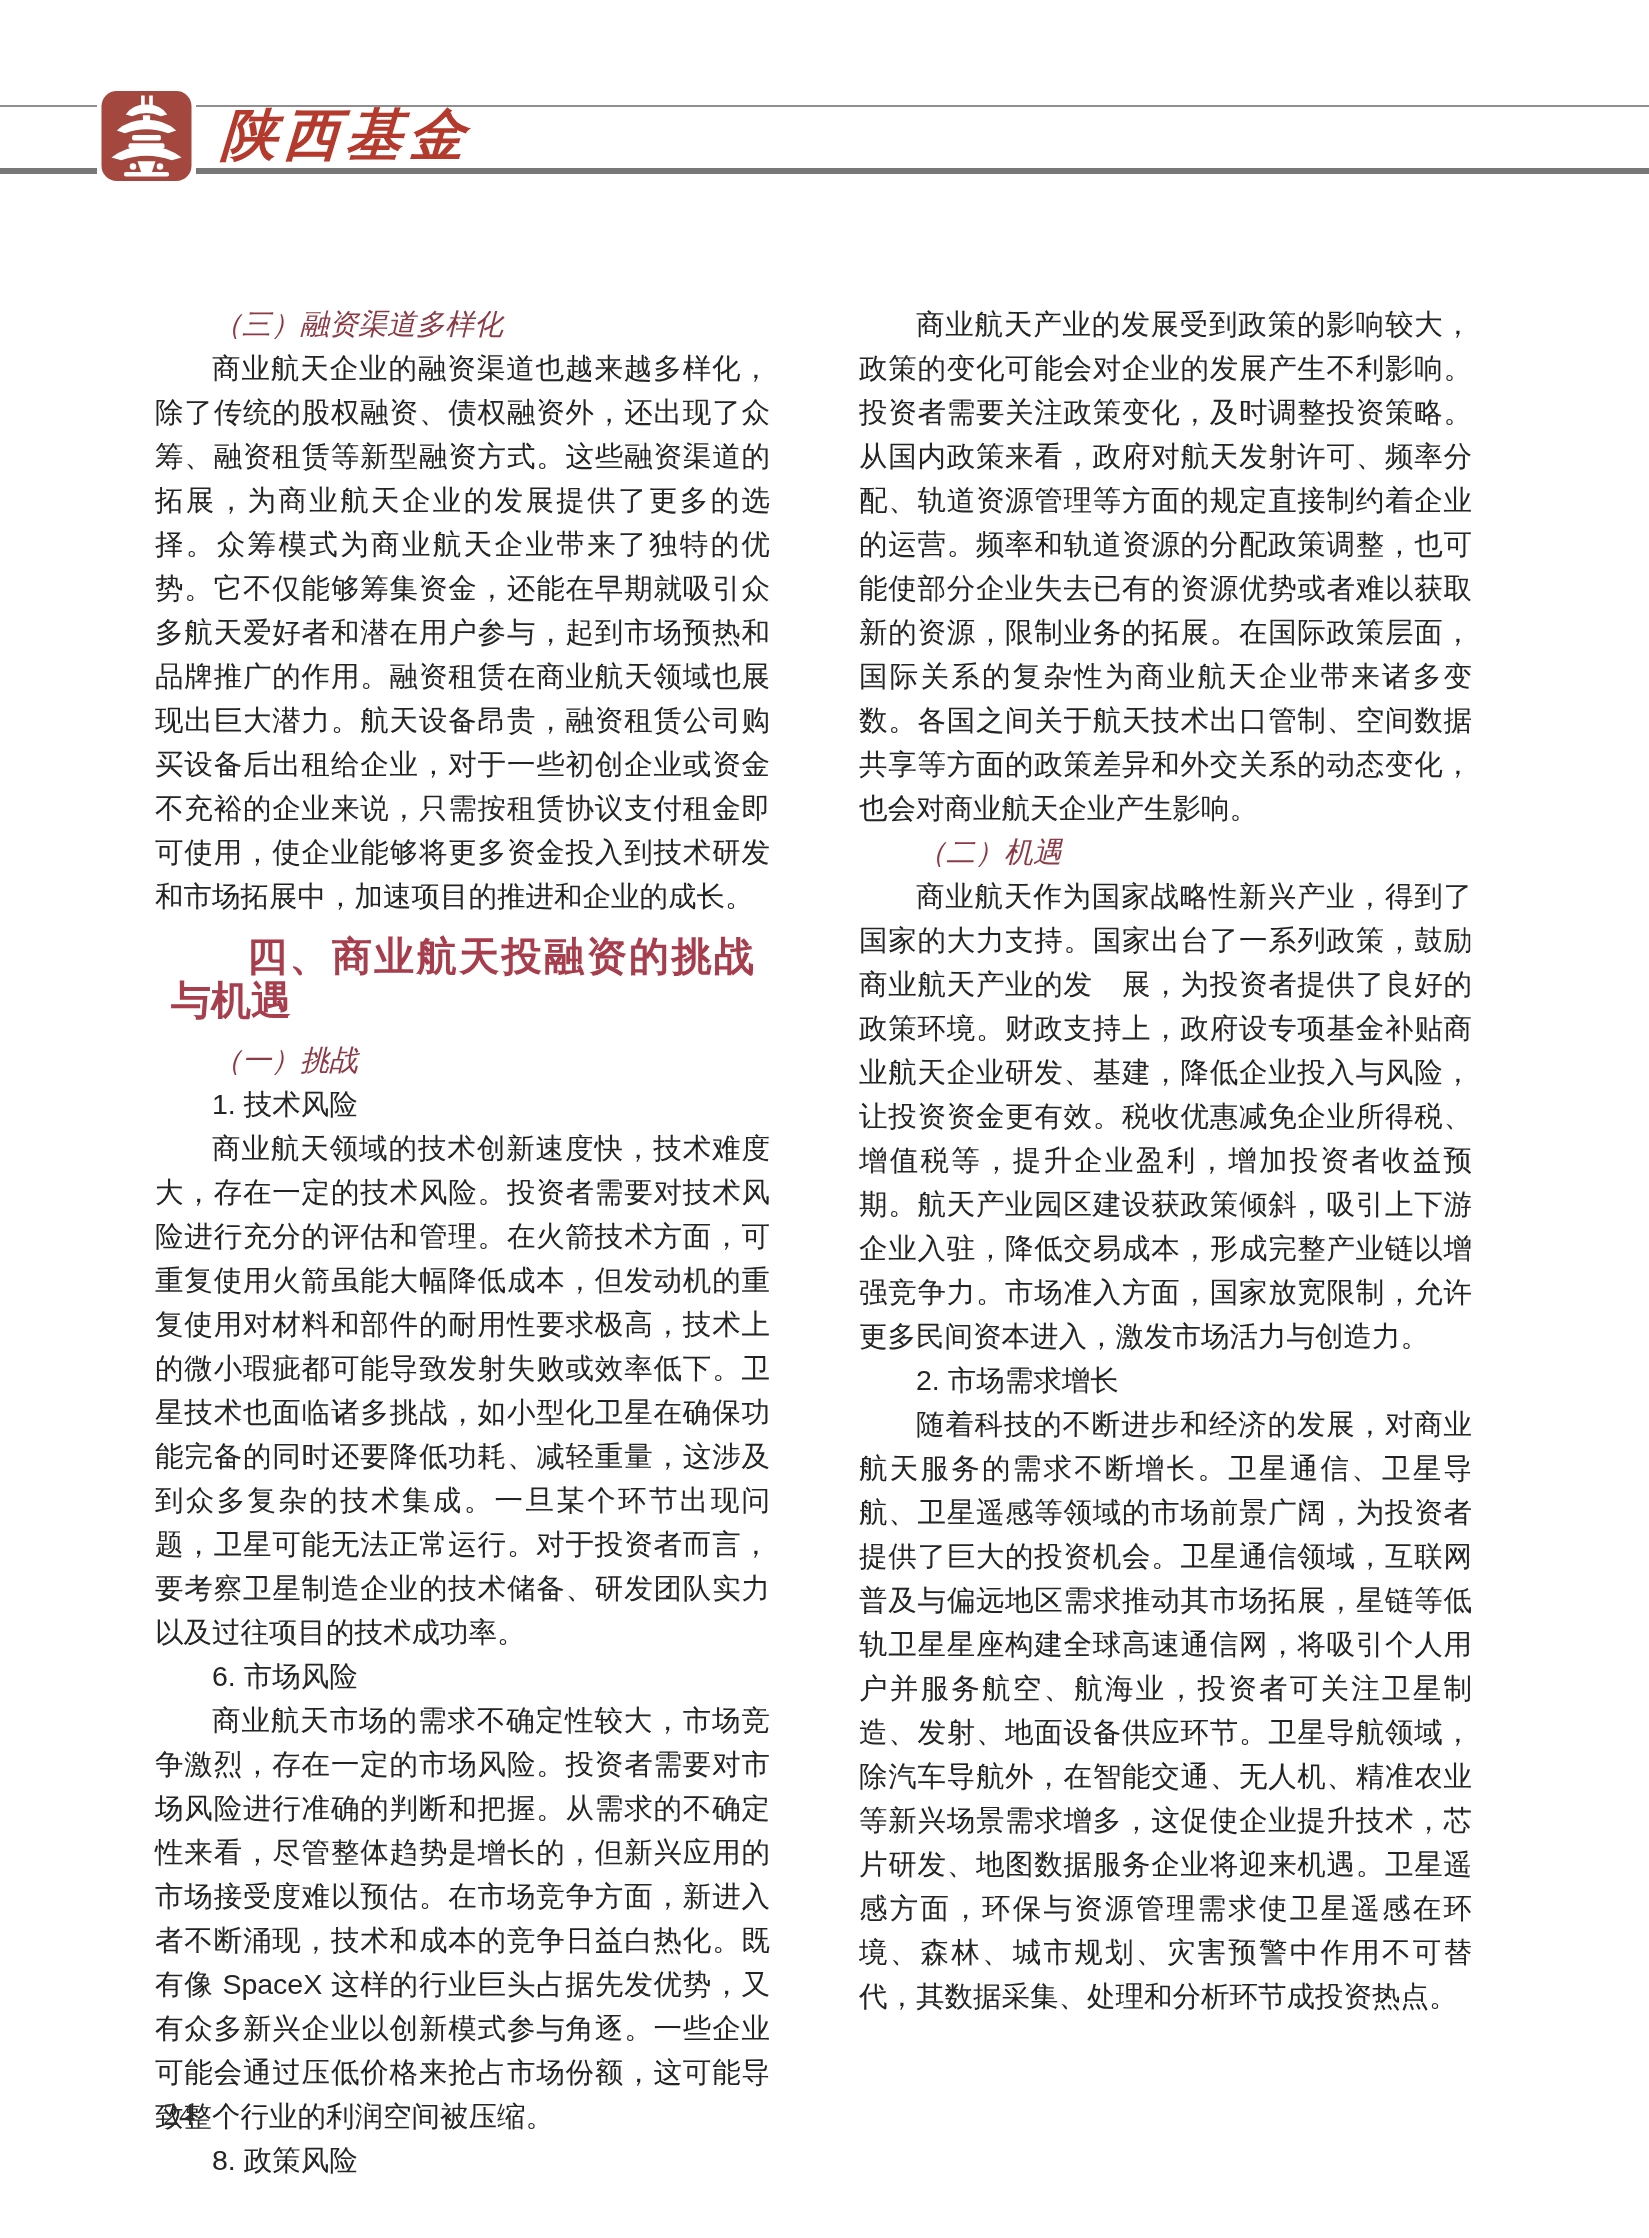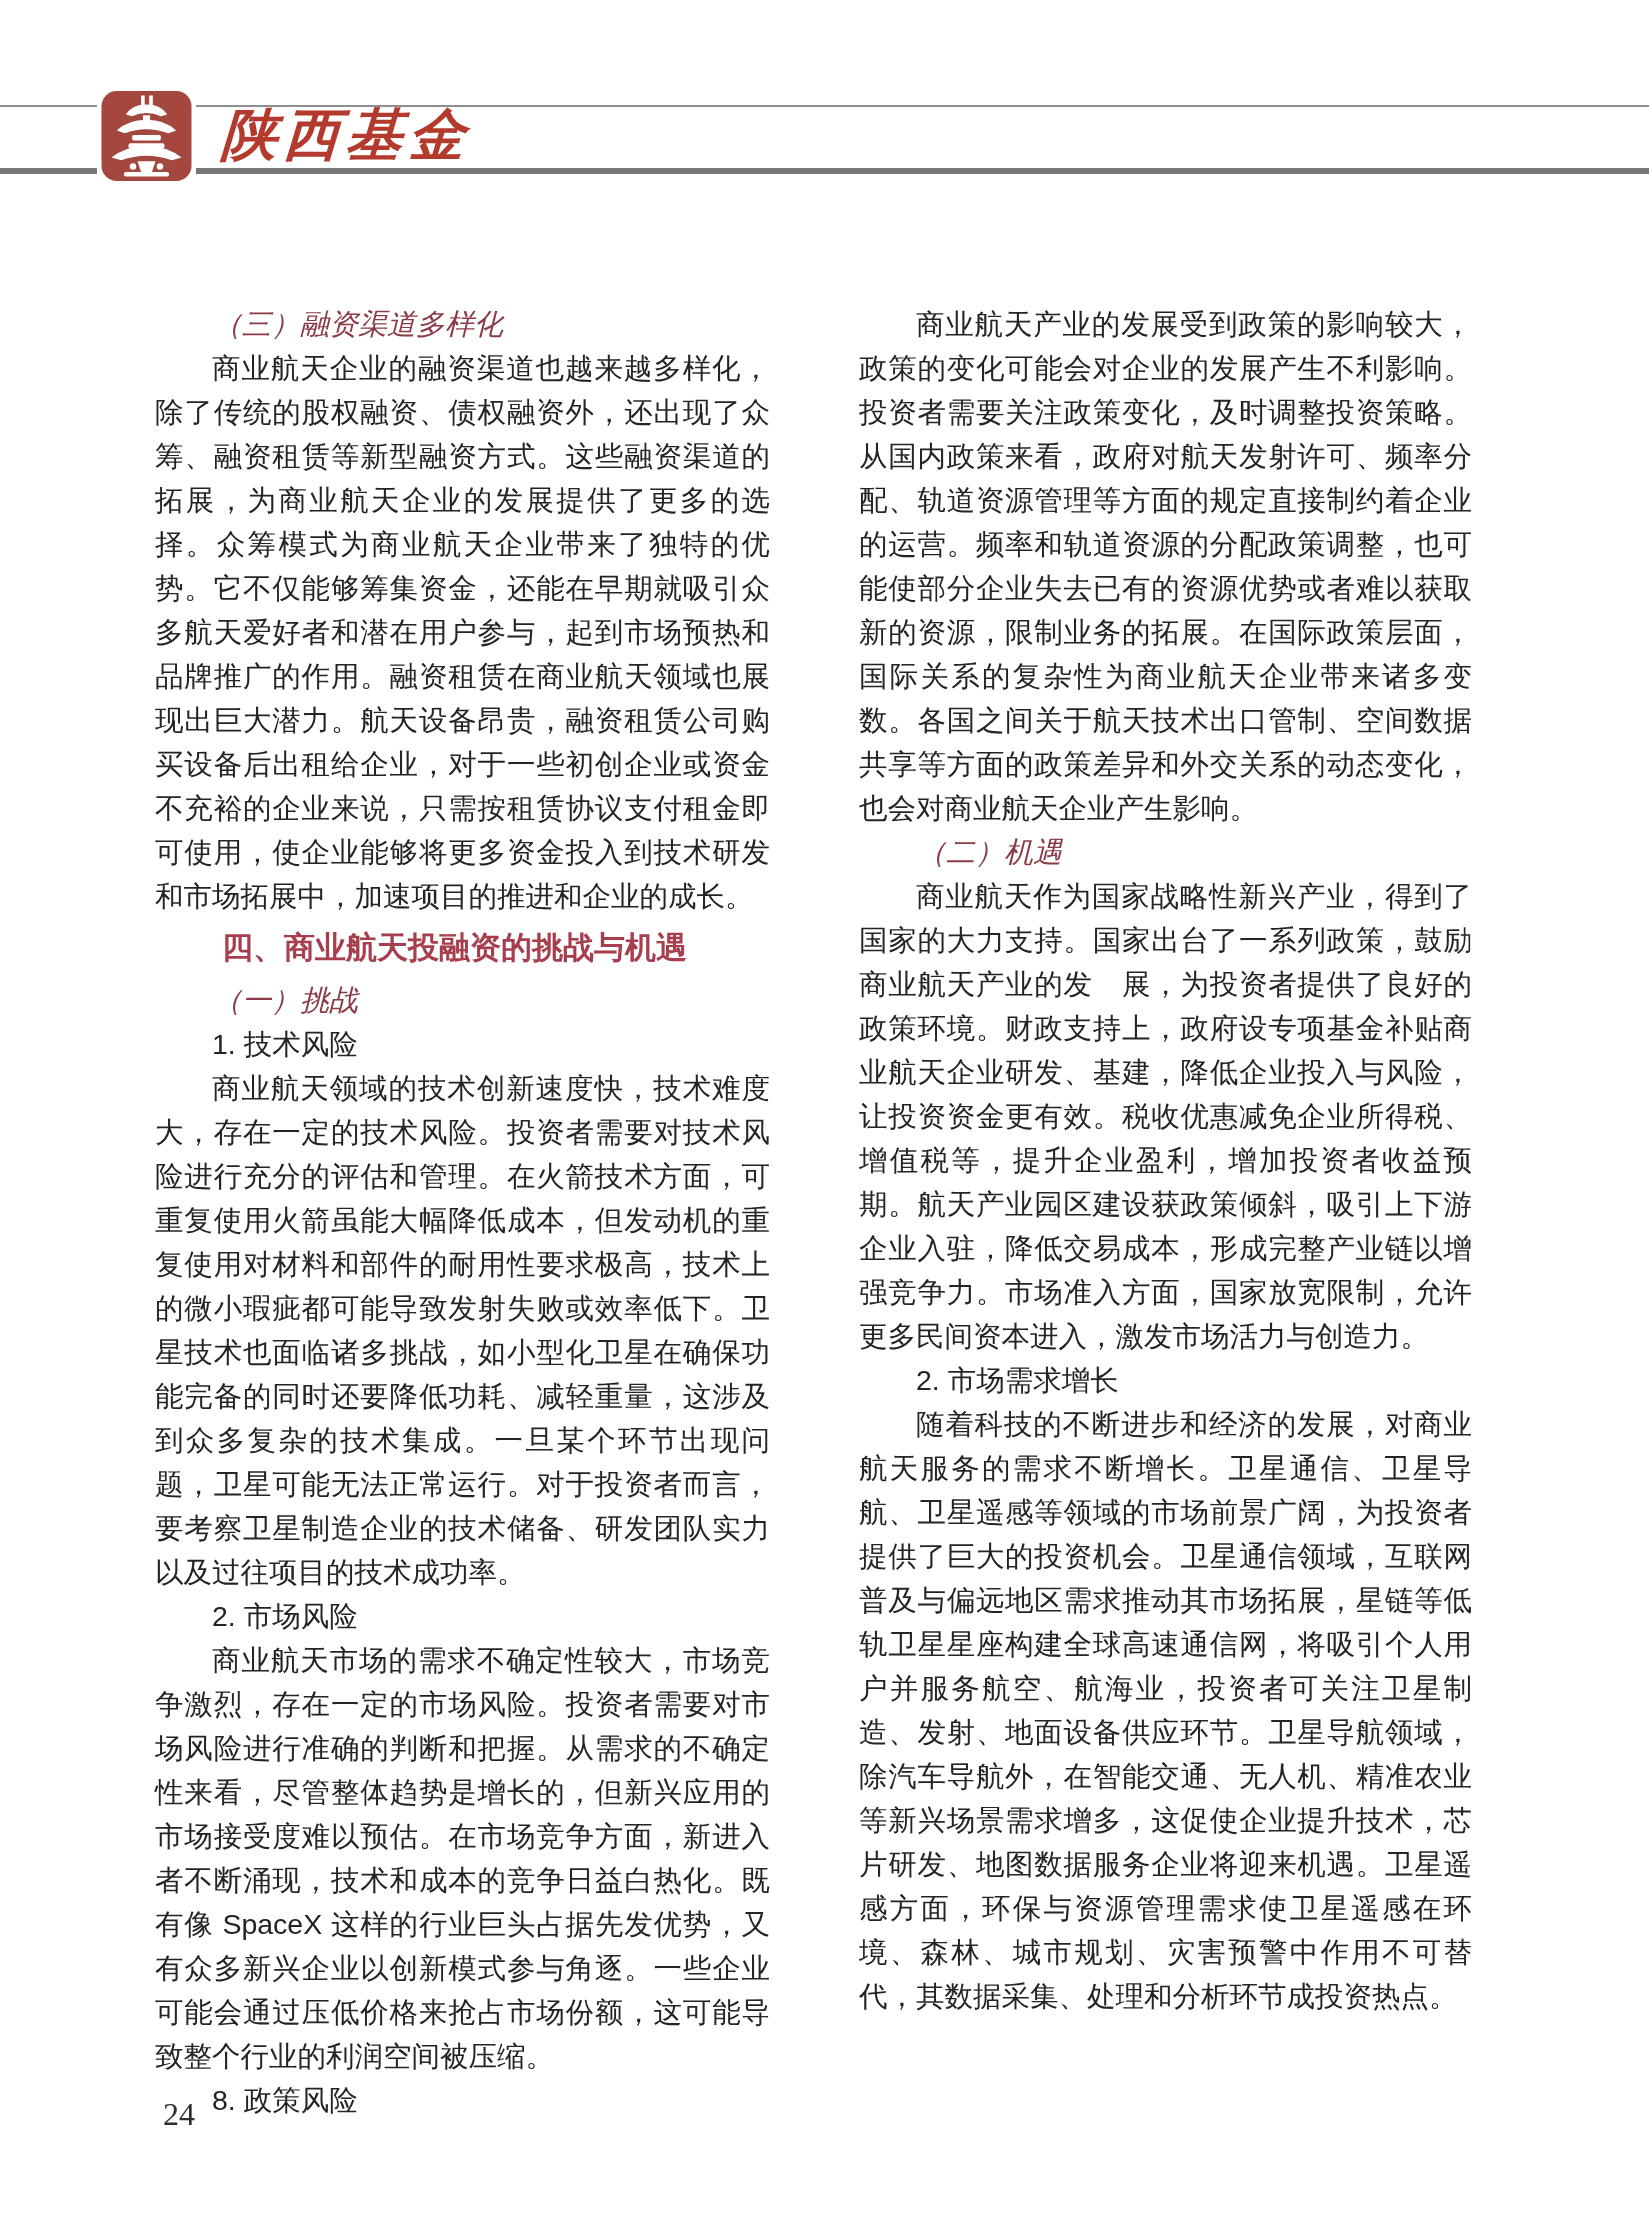--- a/index.html
+++ b/index.html
@@ -83,25 +83,25 @@
   }
   .kaiti-head {
     margin: 0;
     text-indent: 2em;
     font-family: "Liberation Serif", serif;
     font-style: italic;
     color: #8b3b46;
     font-size: 29px;
   }
   .bold-head {
-    margin: 8px;
+    margin: 16px;
     text-indent: 1.9em;
     font-weight: bold;
     color: #a63e4d;
-    font-size: 31px;
+    font-size: 40px;
   }
   .sub-head {
     margin: 0;
     text-indent: 2em;
     color: #242424;
   }
 
   
   .page-number {
     position: absolute;
@@ -144,21 +144,21 @@
 
   <div class="brand">陕西基金</div>
 
   <div class="column" id="col-left">
     <p class="kaiti-head">（三）融资渠道多样化</p>
     <p class="para">商业航天企业的融资渠道也越来越多样化，除了传统的股权融资、债权融资外，还出现了众筹、融资租赁等新型融资方式。这些融资渠道的拓展，为商业航天企业的发展提供了更多的选择。众筹模式为商业航天企业带来了独特的优势。它不仅能够筹集资金，还能在早期就吸引众多航天爱好者和潜在用户参与，起到市场预热和品牌推广的作用。融资租赁在商业航天领域也展现出巨大潜力。航天设备昂贵，融资租赁公司购买设备后出租给企业，对于一些初创企业或资金不充裕的企业来说，只需按租赁协议支付租金即可使用，使企业能够将更多资金投入到技术研发和市场拓展中，加速项目的推进和企业的成长。</p>
     <p class="bold-head">四、商业航天投融资的挑战与机遇</p>
     <p class="kaiti-head">（一）挑战</p>
     <p class="sub-head">1. 技术风险</p>
     <p class="para">商业航天领域的技术创新速度快，技术难度大，存在一定的技术风险。投资者需要对技术风险进行充分的评估和管理。在火箭技术方面，可重复使用火箭虽能大幅降低成本，但发动机的重复使用对材料和部件的耐用性要求极高，技术上的微小瑕疵都可能导致发射失败或效率低下。卫星技术也面临诸多挑战，如小型化卫星在确保功能完备的同时还要降低功耗、减轻重量，这涉及到众多复杂的技术集成。一旦某个环节出现问题，卫星可能无法正常运行。对于投资者而言，要考察卫星制造企业的技术储备、研发团队实力以及过往项目的技术成功率。</p>
-    <p class="sub-head">2. 市场风险</p>
+    <p class="sub-head">6. 市场风险</p>
     <p class="para">商业航天市场的需求不确定性较大，市场竞争激烈，存在一定的市场风险。投资者需要对市场风险进行准确的判断和把握。从需求的不确定性来看，尽管整体趋势是增长的，但新兴应用的市场接受度难以预估。在市场竞争方面，新进入者不断涌现，技术和成本的竞争日益白热化。既有像 SpaceX 这样的行业巨头占据先发优势，又有众多新兴企业以创新模式参与角逐。一些企业可能会通过压低价格来抢占市场份额，这可能导致整个行业的利润空间被压缩。</p>
     <p class="sub-head">8. 政策风险</p>
   </div>
 
   <div class="column" id="col-right">
     <p class="para">商业航天产业的发展受到政策的影响较大，政策的变化可能会对企业的发展产生不利影响。投资者需要关注政策变化，及时调整投资策略。从国内政策来看，政府对航天发射许可、频率分配、轨道资源管理等方面的规定直接制约着企业的运营。频率和轨道资源的分配政策调整，也可能使部分企业失去已有的资源优势或者难以获取新的资源，限制业务的拓展。在国际政策层面，国际关系的复杂性为商业航天企业带来诸多变数。各国之间关于航天技术出口管制、空间数据共享等方面的政策差异和外交关系的动态变化，也会对商业航天企业产生影响。</p>
     <p class="kaiti-head">（二）机遇</p>
     <p class="para">商业航天作为国家战略性新兴产业，得到了国家的大力支持。国家出台了一系列政策，鼓励商业航天产业的发　展，为投资者提供了良好的政策环境。财政支持上，政府设专项基金补贴商业航天企业研发、基建，降低企业投入与风险，让投资资金更有效。税收优惠减免企业所得税、增值税等，提升企业盈利，增加投资者收益预期。航天产业园区建设获政策倾斜，吸引上下游企业入驻，降低交易成本，形成完整产业链以增强竞争力。市场准入方面，国家放宽限制，允许更多民间资本进入，激发市场活力与创造力。</p>
     <p class="sub-head">2. 市场需求增长</p>
     <p class="para">随着科技的不断进步和经济的发展，对商业航天服务的需求不断增长。卫星通信、卫星导航、卫星遥感等领域的市场前景广阔，为投资者提供了巨大的投资机会。卫星通信领域，互联网普及与偏远地区需求推动其市场拓展，星链等低轨卫星星座构建全球高速通信网，将吸引个人用户并服务航空、航海业，投资者可关注卫星制造、发射、地面设备供应环节。卫星导航领域，除汽车导航外，在智能交通、无人机、精准农业等新兴场景需求增多，这促使企业提升技术，芯片研发、地图数据服务企业将迎来机遇。卫星遥感方面，环保与资源管理需求使卫星遥感在环境、森林、城市规划、灾害预警中作用不可替代，其数据采集、处理和分析环节成投资热点。</p>

